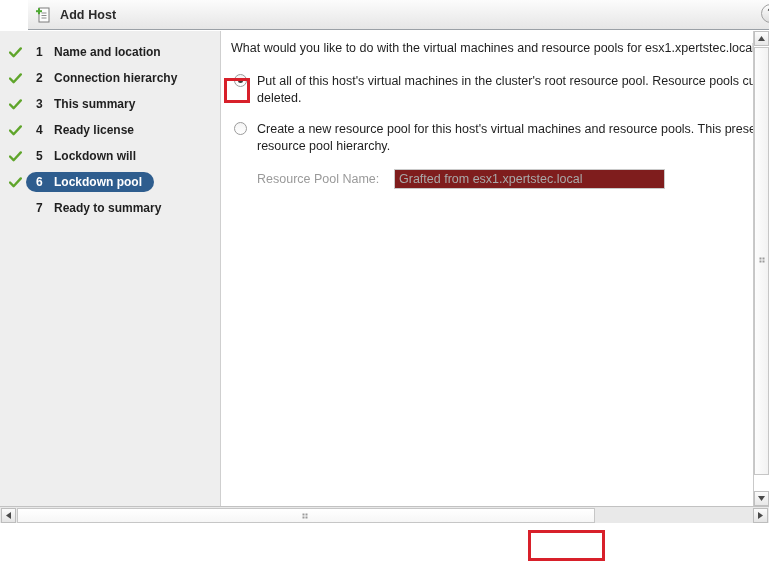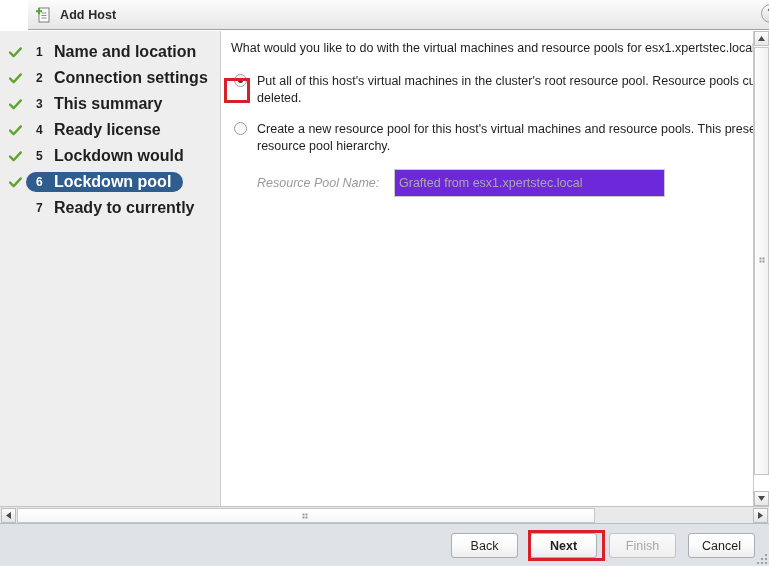--- a/index.html
+++ b/index.html
@@ -121,21 +121,21 @@
   .step.active .step-pill {
     background: #2e5d8e;
   }
   .step-num {
     font-size: 12px;
     font-weight: bold;
     color: #1f1f1f;
     width: 12px;
   }
   .step-label {
-    font-size: 16px;
+    font-size: 12px;
     font-weight: bold;
     color: #1f1f1f;
     margin-left: 6px;
     white-space: nowrap;
   }
   .step.active .step-num,
   .step.active .step-label { color: #ffffff; }
 
   .divider-v {
     position: absolute;
@@ -202,27 +202,26 @@
   .field-row {
     display: flex;
     align-items: center;
     margin-top: 12px;
     margin-left: 26px;
   }
   .field-label {
     font-size: 12.5px;
     color: #9a9a9a;
     width: 137px;
-    font-style: italic;
   }
   .field-input {
     width: 271px;
-    height: 28px;
+    height: 20px;
     border: 1px solid #c9c9c9;
-    background: #6d28d9;
+    background: #7f1d1d;
     color: #a9a9a9;
     font-family: "Liberation Sans", sans-serif;
     font-size: 12.5px;
     padding: 0 4px;
     box-sizing: border-box;
     outline: none;
   }
 
   
   .annot {
@@ -401,21 +400,21 @@
           </span>
         </div>
         <div class="step">
           <span class="step-check">
             <svg width="13" height="11" viewBox="0 0 13 11">
               <polyline points="1,5.5 4.6,9.2 11.8,1.4" fill="none" stroke="#5fa52b" stroke-width="2.4" stroke-linecap="round" stroke-linejoin="round"></polyline>
             </svg>
           </span>
           <span class="step-pill">
             <span class="step-num">2</span>
-            <span class="step-label">Connection settings</span>
+            <span class="step-label">Connection hierarchy</span>
           </span>
         </div>
         <div class="step">
           <span class="step-check">
             <svg width="13" height="11" viewBox="0 0 13 11">
               <polyline points="1,5.5 4.6,9.2 11.8,1.4" fill="none" stroke="#5fa52b" stroke-width="2.4" stroke-linecap="round" stroke-linejoin="round"></polyline>
             </svg>
           </span>
           <span class="step-pill">
             <span class="step-num">3</span>
@@ -434,39 +433,39 @@
           </span>
         </div>
         <div class="step">
           <span class="step-check">
             <svg width="13" height="11" viewBox="0 0 13 11">
               <polyline points="1,5.5 4.6,9.2 11.8,1.4" fill="none" stroke="#5fa52b" stroke-width="2.4" stroke-linecap="round" stroke-linejoin="round"></polyline>
             </svg>
           </span>
           <span class="step-pill">
             <span class="step-num">5</span>
-            <span class="step-label">Lockdown would</span>
+            <span class="step-label">Lockdown will</span>
           </span>
         </div>
         <div class="step active">
           <span class="step-check">
             <svg width="13" height="11" viewBox="0 0 13 11">
               <polyline points="1,5.5 4.6,9.2 11.8,1.4" fill="none" stroke="#5fa52b" stroke-width="2.4" stroke-linecap="round" stroke-linejoin="round"></polyline>
             </svg>
           </span>
           <span class="step-pill">
             <span class="step-num">6</span>
             <span class="step-label">Lockdown pool</span>
           </span>
         </div>
         <div class="step">
           <span class="step-check"></span>
           <span class="step-pill">
             <span class="step-num">7</span>
-            <span class="step-label">Ready to currently</span>
+            <span class="step-label">Ready to summary</span>
           </span>
         </div>
       </div>
   </div>
   <div class="divider-v"></div>
 
   <div class="content">
     <div class="content-inner">
       <div class="question">What would you like to do with the virtual machines and resource pools for esx1.xpertstec.local?</div>
 
@@ -522,33 +521,17 @@
           <i style="left:3px;top:3px"></i>
       </span>
     </div>
     <div class="hs-arrow right">
       <svg width="5" height="7" viewBox="0 0 5 7">
           <polygon points="0,0 5,3.5 0,7" fill="#4a4a4a"></polygon>
         </svg>
     </div>
   </div>
 
-  <div class="footer">
-    <div class="btn-row" id="btn-row">
-        <button class="btn">Back</button>
-        <button class="btn strong">Next</button>
-        <button class="btn disabled" disabled="">Finish</button>
-        <button class="btn">Cancel</button>
-      </div>
-    <span class="resize-grip">
-      <i style="left:8px;top:0"></i>
-      <i style="left:4px;top:4px"></i>
-        <i style="left:8px;top:4px"></i>
-      <i style="left:0;top:8px"></i>
-        <i style="left:4px;top:8px"></i>
-        <i style="left:8px;top:8px"></i>
-    </span>
-  </div>
 
   <div class="annot" id="annot-radio"></div>
   <div class="annot" id="annot-next"></div>
 
 </div>
 
 </body></html>

